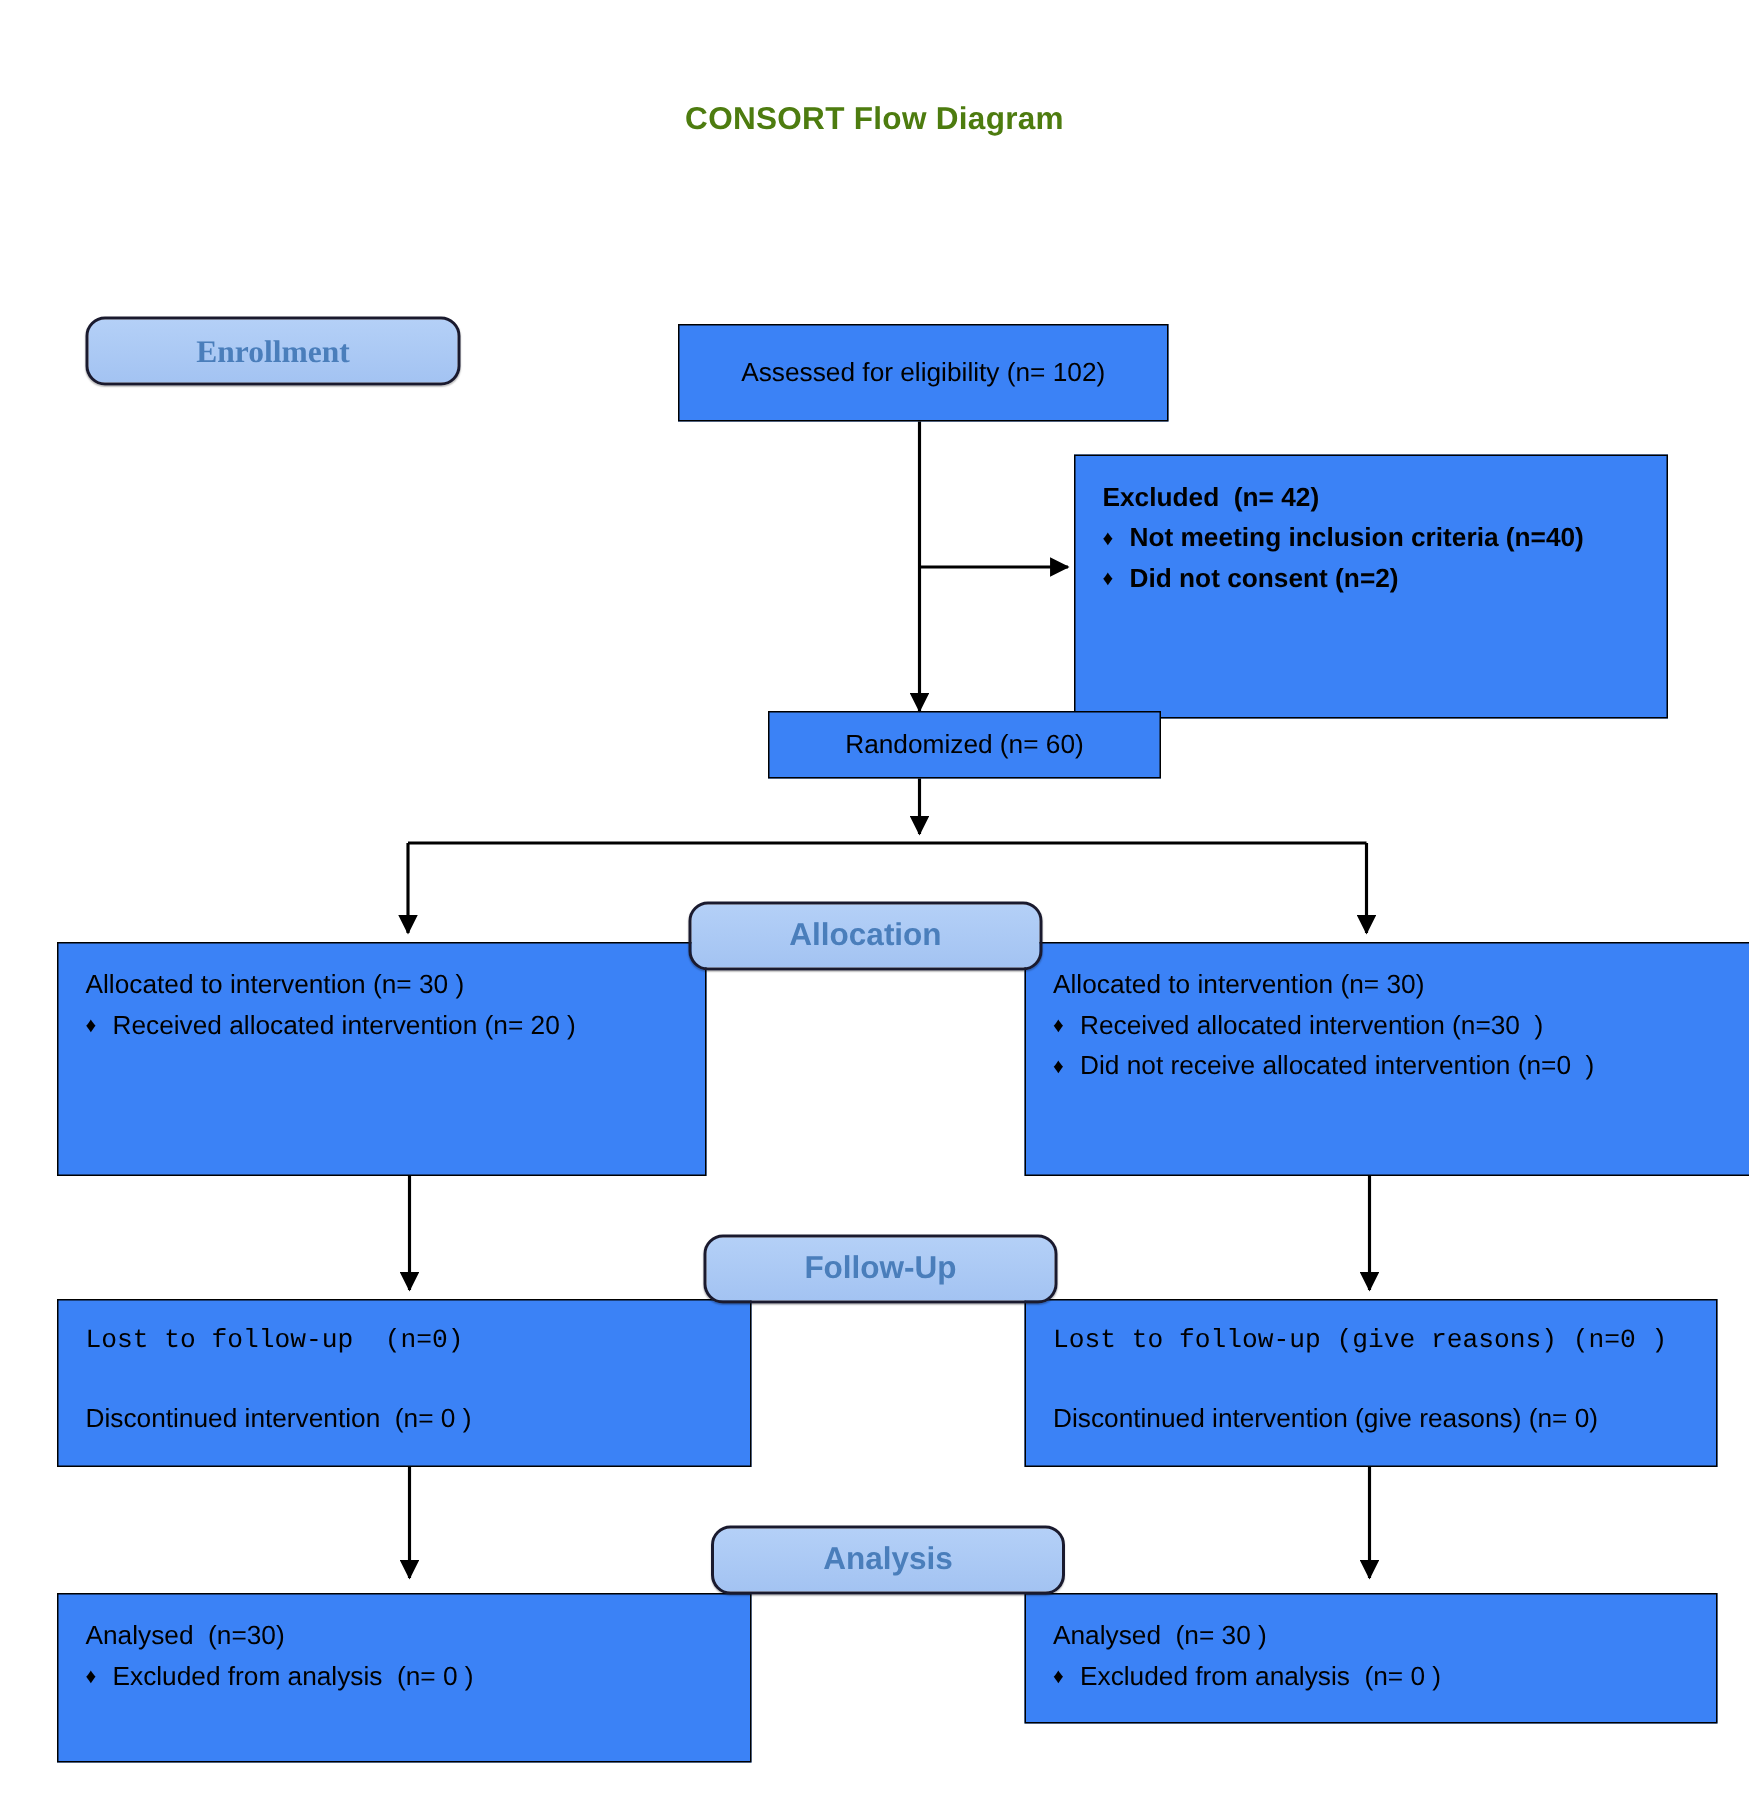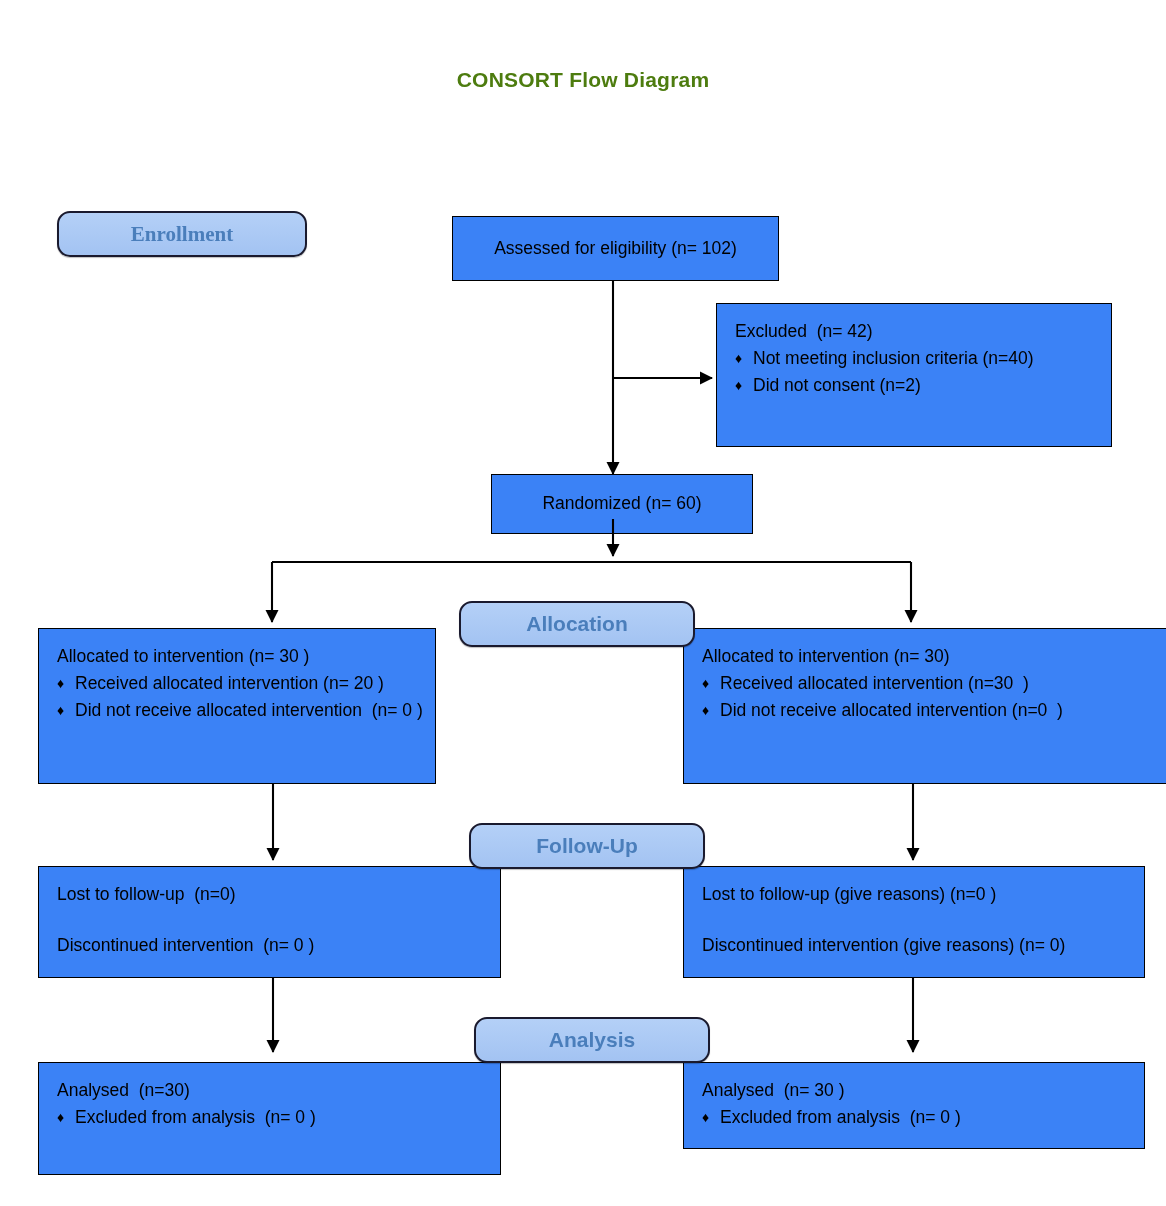--- a/index.html
+++ b/index.html
@@ -70,20 +70,21 @@
     padding-left: 0;
   }
   .pbox .line.bullet .dia {
     display: inline-block;
     width: 18px;
     font-size: 14px;
     vertical-align: 1px;
   }
   .pbox .line.spaced {
     margin-bottom: 24px;
+    font-family: Liberation Mono, monospace;
   }
   .pbox.center .inner {
     padding: 0;
     height: 100%;
     display: flex;
     align-items: center;
     justify-content: center;
   }
 
   
@@ -150,39 +151,38 @@
   <div class="stage-label" style="left:474px; top:1017px; width:236px; height:46px;">
     <span>Analysis</span>
   </div>
 
   <div class="pbox center" style="left:452px; top:216px; width:327px; height:65px;">
     <div class="inner">
         <div class="line"><span>Assessed for eligibility (n= 102)</span></div>
       </div>
   </div>
 
-  <div class="pbox" style="left:716px; top:303px; width:396px; height:144px;">
+  <div class="pbox" style="left:716px; top:303px; width:396px; height:176px;font-weight:bold;">
     <div class="inner">
         <div class="line"><span>Excluded  (n= 42)</span></div>
         <div class="line bullet"><span class="dia">♦</span><span>Not meeting inclusion criteria (n=40)</span></div>
         <div class="line bullet"><span class="dia">♦</span><span>Did not consent (n=2)</span></div>
       </div>
   </div>
 
-  <div class="pbox center" style="left:491px; top:474px; width:262px; height:60px;">
+  <div class="pbox center" style="left:512px; top:474px; width:262px; height:45px;">
     <div class="inner">
         <div class="line"><span>Randomized (n= 60)</span></div>
       </div>
   </div>
 
-  <div class="pbox" style="left:38px; top:628px; width:398px; height:156px;">
+  <div class="pbox" style="left:38px; top:628px; width:433px; height:156px;">
     <div class="inner">
         <div class="line"><span>Allocated to intervention (n= 30 )</span></div>
         <div class="line bullet"><span class="dia">♦</span><span>Received allocated intervention (n= 20 )</span></div>
-        <div class="line bullet"><span class="dia">♦</span><span>Did not receive allocated intervention  (n= 0 )</span></div>
       </div>
   </div>
 
   <div class="pbox" style="left:683px; top:628px; width:484px; height:156px;">
     <div class="inner">
         <div class="line"><span>Allocated to intervention (n= 30)</span></div>
         <div class="line bullet"><span class="dia">♦</span><span>Received allocated intervention (n=30  )</span></div>
         <div class="line bullet"><span class="dia">♦</span><span>Did not receive allocated intervention (n=0  )</span></div>
       </div>
   </div>

